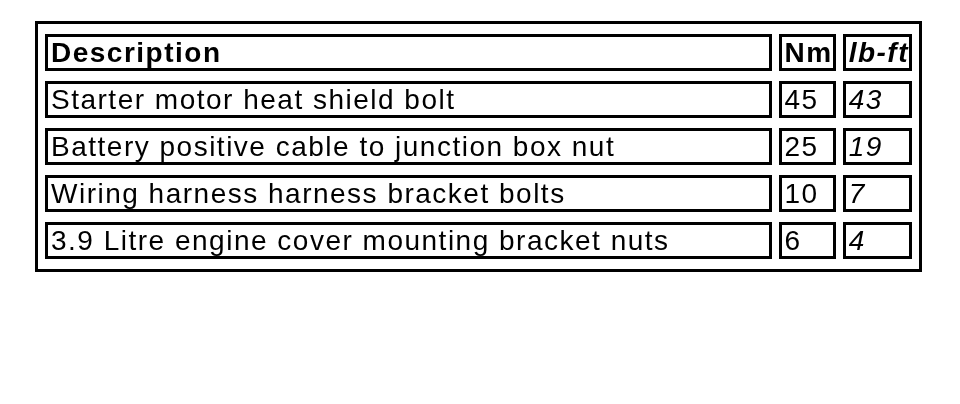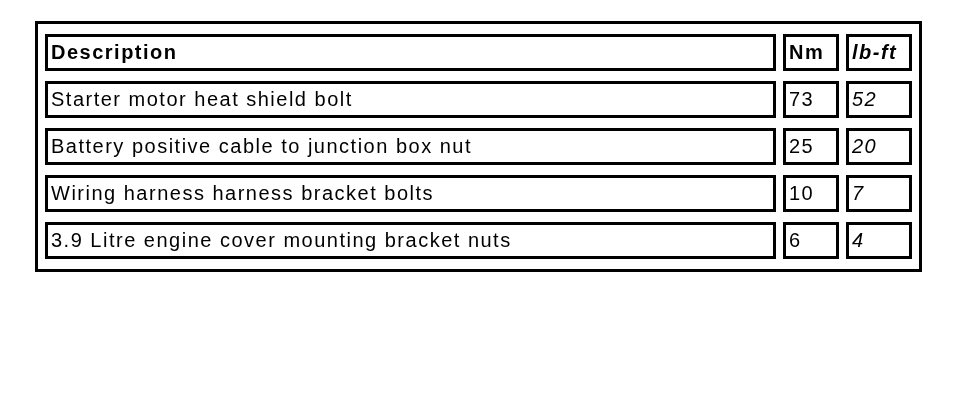--- a/index.html
+++ b/index.html
@@ -25,21 +25,21 @@
     border-collapse:separate;
     border-spacing:7px 10px;
     background:var(--bg-color);
     table-layout:auto;
   }
   table.spec-table th,
   table.spec-table td{
     border:3px solid var(--border-color);
     background:var(--bg-color);
     color:var(--text-color);
-    font-size:20px;
+    font-size:28px;
     line-height:31px;
     height:31px;
     letter-spacing:1.5px;
     padding:0 0 0 3px;
     text-align:left;
     vertical-align:middle;
     white-space:nowrap;
     overflow:hidden;
   }
   table.spec-table th{
@@ -56,27 +56,27 @@
   <thead>
     <tr>
       <th class="col-desc">Description</th>
       <th class="col-nm">Nm</th>
       <th class="col-lbft">lb-ft</th>
     </tr>
   </thead>
   <tbody>
     <tr>
       <td class="col-desc">Starter motor heat shield bolt</td>
-      <td class="col-nm">73</td>
-      <td class="col-lbft">52</td>
+      <td class="col-nm">45</td>
+      <td class="col-lbft">43</td>
     </tr>
     <tr>
       <td class="col-desc">Battery positive cable to junction box nut</td>
       <td class="col-nm">25</td>
-      <td class="col-lbft">20</td>
+      <td class="col-lbft">19</td>
     </tr>
     <tr>
       <td class="col-desc">Wiring harness harness bracket bolts</td>
       <td class="col-nm">10</td>
       <td class="col-lbft">7</td>
     </tr>
     <tr>
       <td class="col-desc">3.9 Litre engine cover mounting bracket nuts</td>
       <td class="col-nm">6</td>
       <td class="col-lbft">4</td>

